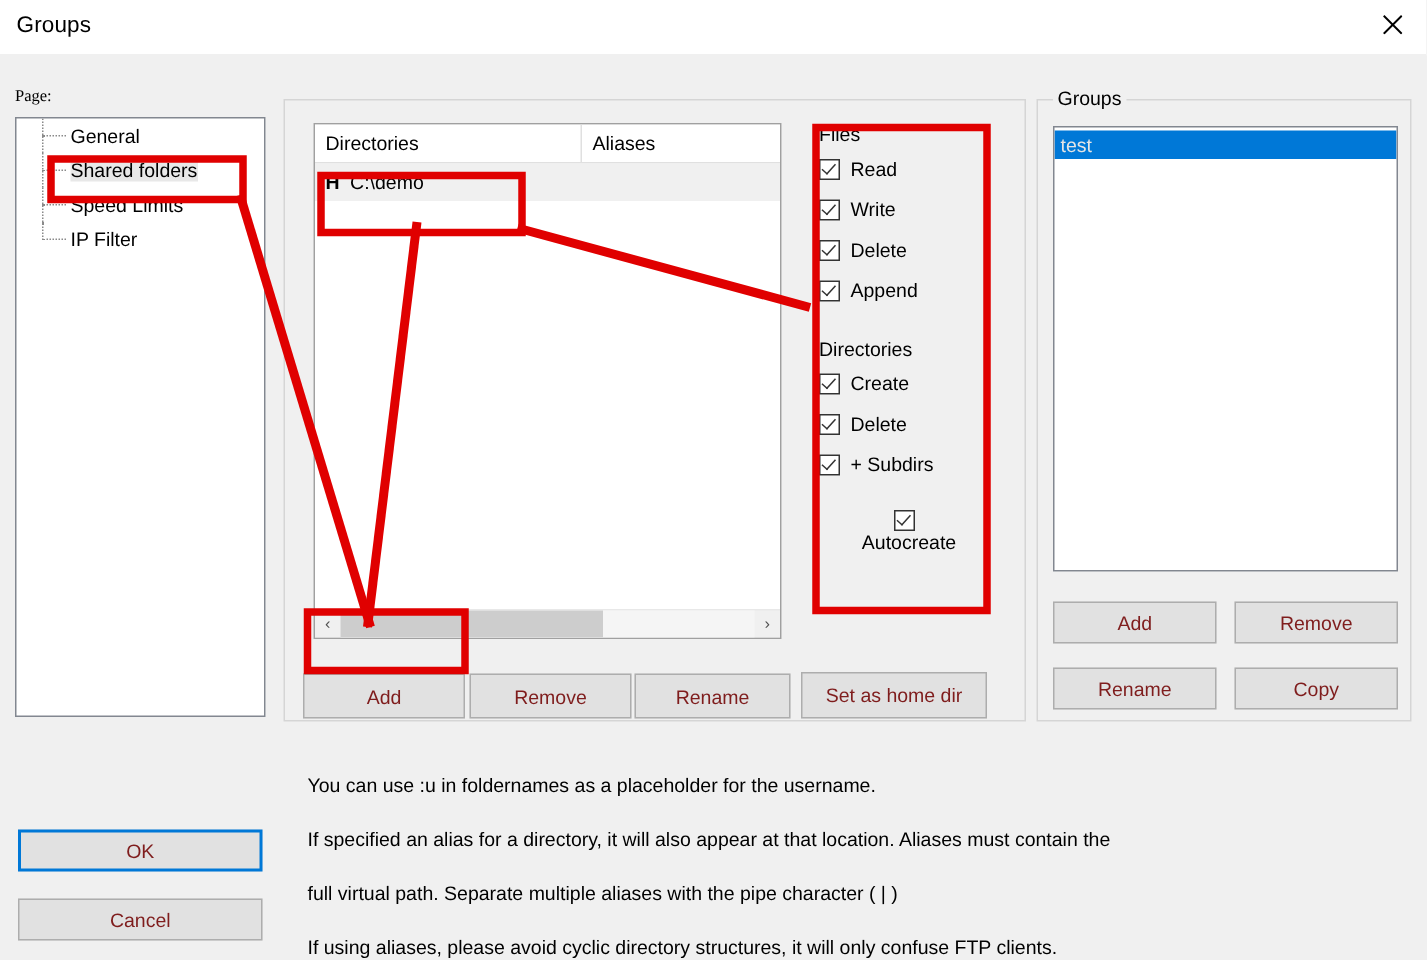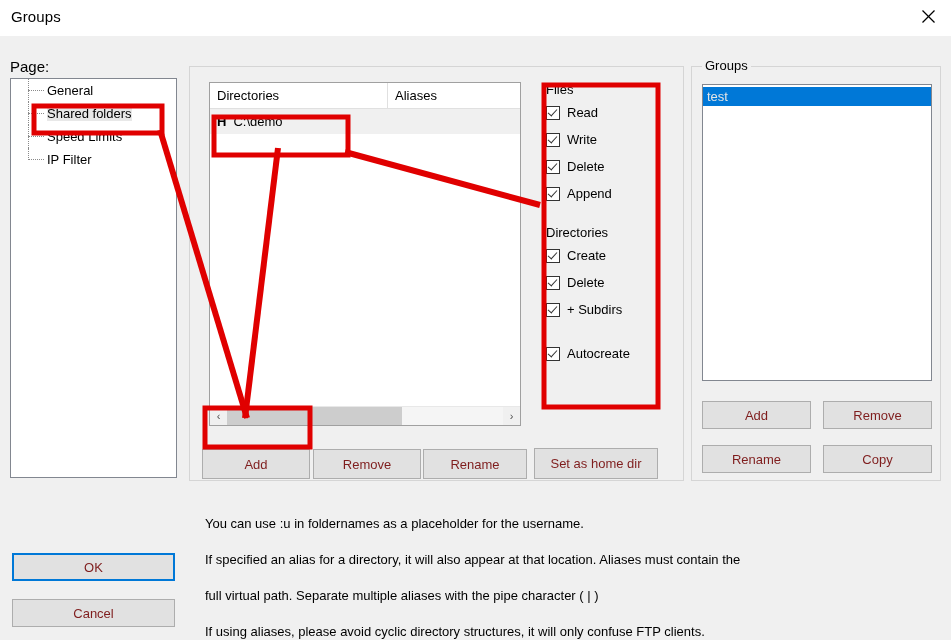--- a/index.html
+++ b/index.html
@@ -47,21 +47,22 @@
     position: absolute;
     left: 0; top: 36px;
     width: 951px; height: 604px;
     background: #f0f0f0;
   }
 
   
   #page-label {
     position: absolute;
     left: 10px; top: 22px;
-    font-size: 15px;
+    font-size: 11px;
+    font-family: Liberation Serif, serif;
   }
   #page-tree {
     position: absolute;
     left: 10px; top: 42px;
     width: 167px; height: 400px;
     background: #ffffff;
     border: 1px solid #828790;
     box-sizing: border-box;
     overflow: hidden;
   }
@@ -408,21 +409,21 @@
     </div>
     <div class="chk-row">
       <span class="chk-box checked"></span>
       <span class="chk-label">Delete</span>
     </div>
     <div class="chk-row">
       <span class="chk-box checked"></span>
       <span class="chk-label">+ Subdirs</span>
     </div>
 
-    <div class="chk-row" style="margin-top:17px;">
+    <div class="chk-row" style="margin-top:17px;flex-direction:column;">
       <span class="chk-box checked"></span>
       <span class="chk-label">Autocreate</span>
     </div>
   </div>
 
   <button class="btn" id="btn-add-dir">Add</button>
   <button class="btn" id="btn-remove-dir">Remove</button>
   <button class="btn" id="btn-rename-dir">Rename</button>
   <button class="btn" id="btn-sethome">Set as home dir</button>
 

